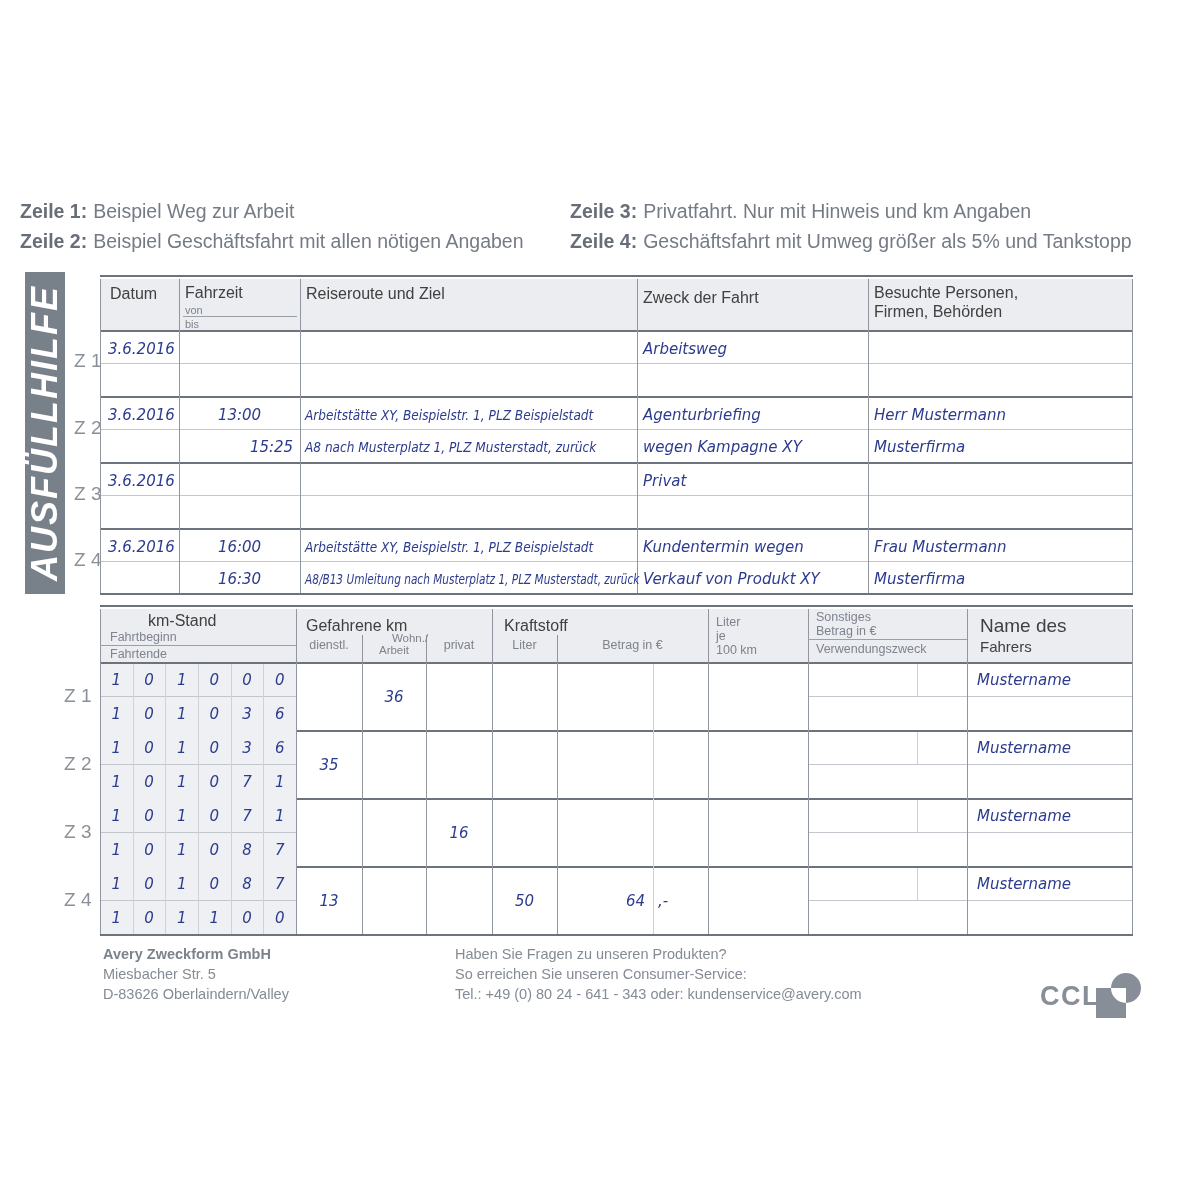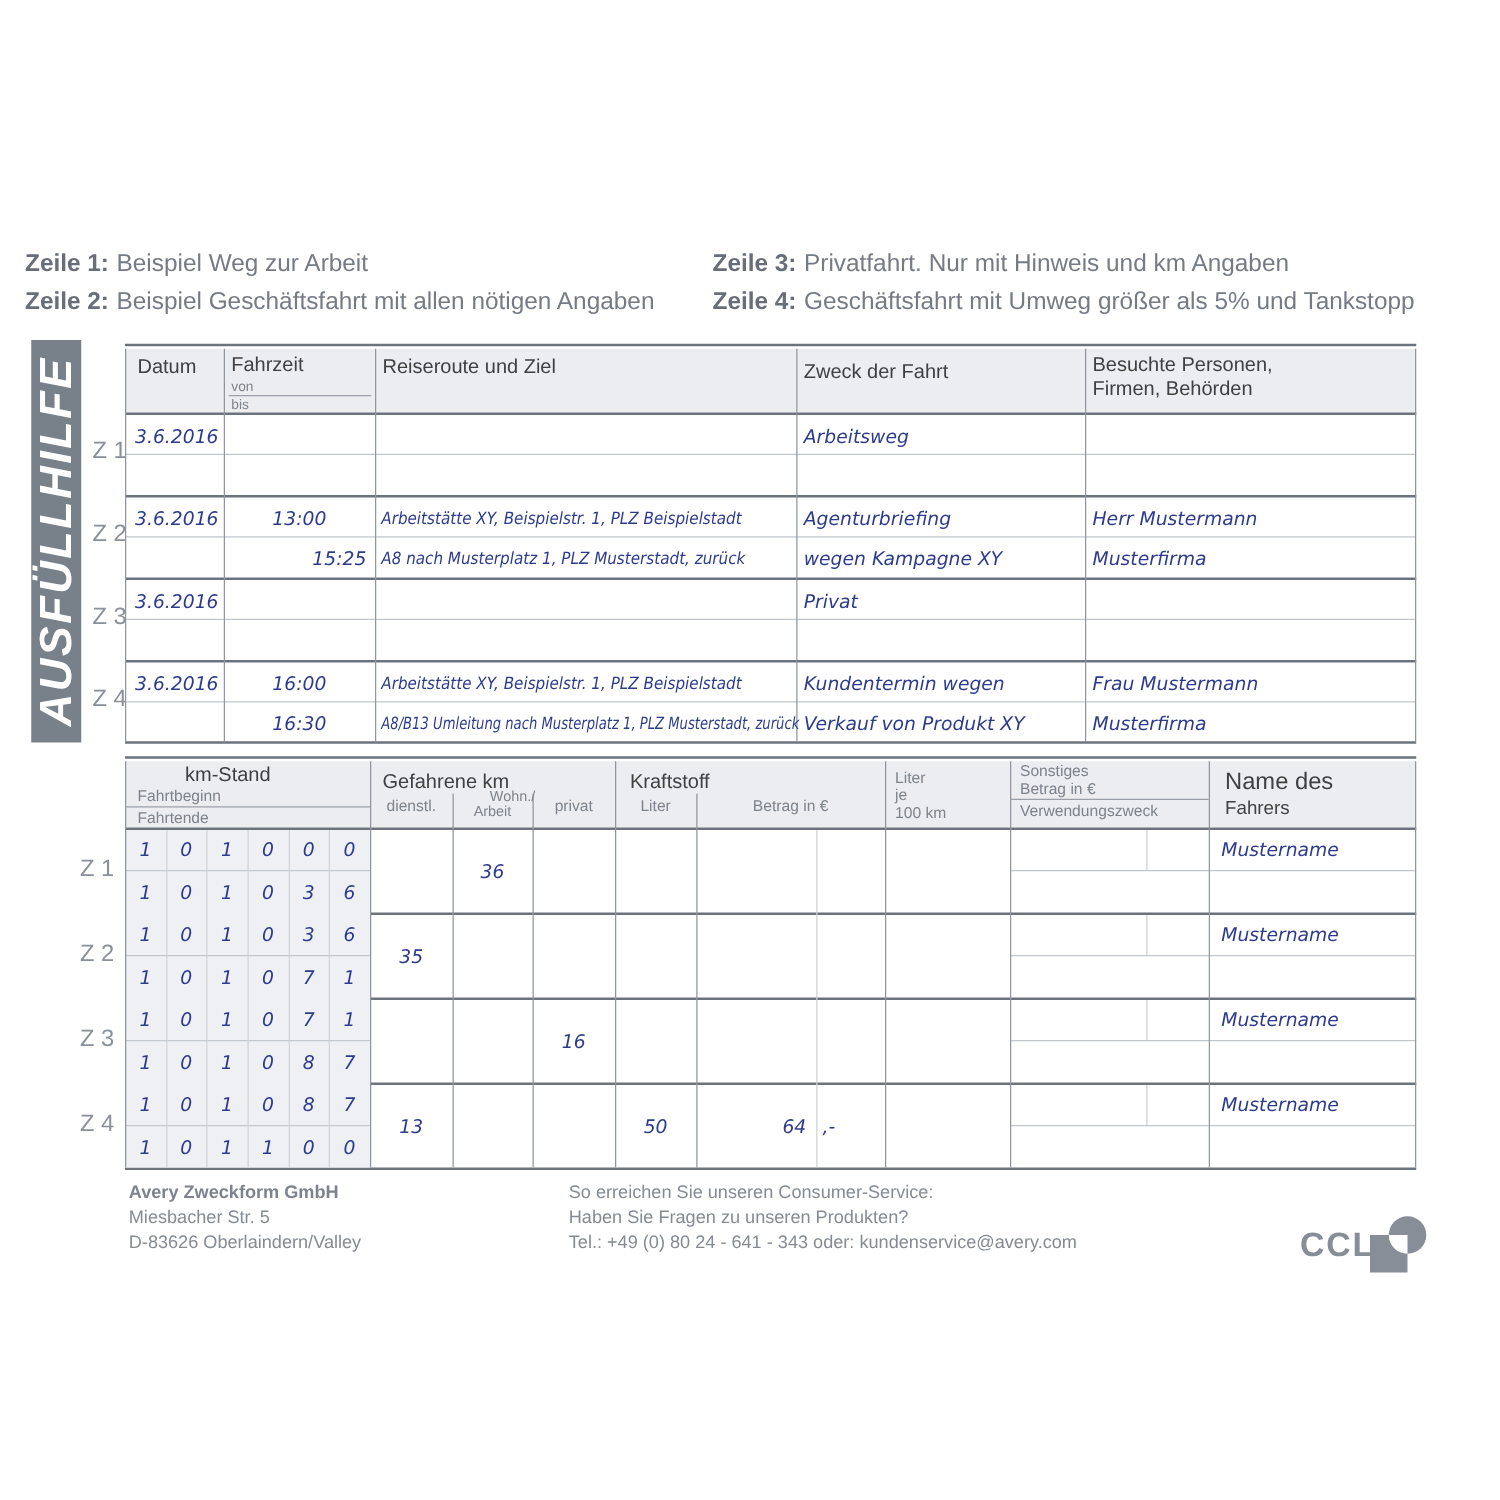--- a/index.html
+++ b/index.html
@@ -281,22 +281,22 @@
     <div class="hw" style="left:877px;top:197px;height:28px;">Mustername</div>
     <div class="hw" style="left:877px;top:265px;height:28px;">Mustername</div>
   </div>
 
   <div class="ft" style="left:103px;top:944px;">
     <div class="bold">Avery Zweckform GmbH</div>
     <div>Miesbacher Str. 5</div>
     <div>D-83626 Oberlaindern/Valley</div>
   </div>
   <div class="ft" style="left:455px;top:944px;">
+    <div>Haben Sie Fragen zu unseren Produkten?</div>
     <div>So erreichen Sie unseren Consumer-Service:</div>
-    <div>Haben Sie Fragen zu unseren Produkten?</div>
     <div>Tel.: +49 (0) 80 24 - 641 - 343 oder: kundenservice@avery.com</div>
   </div>
   <div class="ccl" style="left:1040px;top:981px;">CCL</div>
   <svg class="abs" style="left:1094px;top:956px;" width="50" height="64" viewBox="0 0 50 64">
     <rect x="2" y="32" width="30" height="30" fill="#878e97"></rect>
     <circle cx="32" cy="32" r="15" fill="#878e97"></circle>
     <path d="M32,32 L32,47 A15,15 0 0 1 17,32 Z" fill="#ffffff"></path>
   </svg>
 
 </div>

